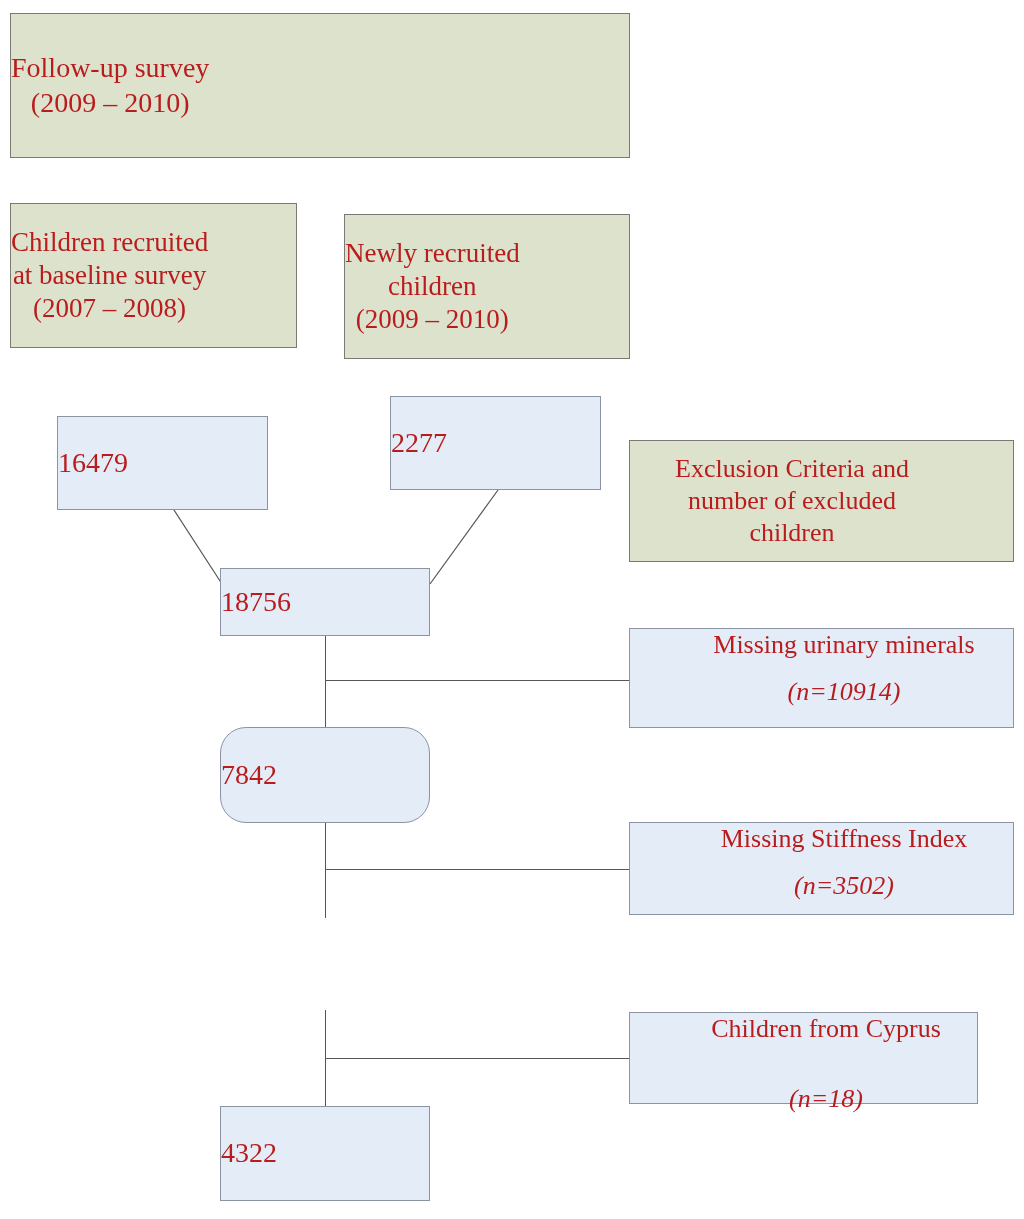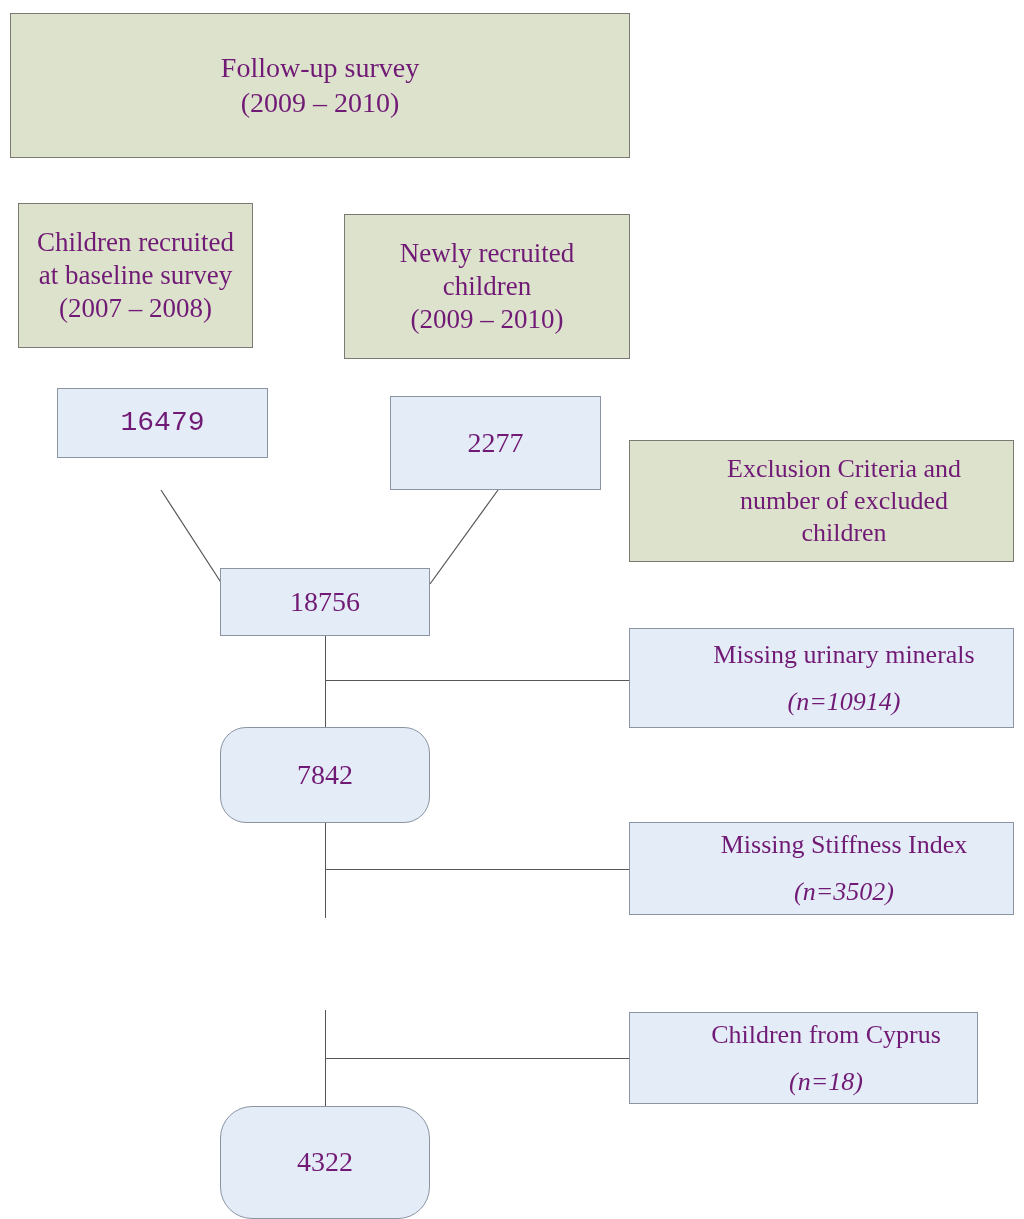--- a/index.html
+++ b/index.html
@@ -13,24 +13,24 @@
     height: 1219px;
     background: #ffffff;
     overflow: hidden;
     font-family: "Liberation Serif", "DejaVu Serif", serif;
   }
   .box {
     position: absolute;
     box-sizing: border-box;
     display: flex;
     align-items: center;
-    justify-content: center;
+    justify-content: flex-start;
     text-align: center;
     border: 1px solid #808080;
-    color: #701a75;
+    color: #b91c1c;
     line-height: 1.22;
     white-space: pre-line;
   }
   .box.green {
     background: #dde2cd;
     border-color: #7a7a72;
   }
   .box.blue {
     background: #e4ecf7;
     border-color: #8a94a3;
@@ -65,21 +65,21 @@
 </head>
 <body>
 
 <div id="canvas">
 
   <div class="box green t-28" style="left:10px; top:13px; width:620px; height:145px;">
     <span>Follow-up survey
 (2009 – 2010)</span>
   </div>
 
-  <div class="box green t-27" style="left:10px; top:203px; width:235px; height:145px;margin-left:8px;">
+  <div class="box green t-27" style="left:10px; top:203px; width:287px; height:145px;">
     <span>Children recruited
 at baseline survey
 (2007 – 2008)</span>
   </div>
 
   <div class="box green t-27" style="left:344px; top:214px; width:286px; height:145px;">
     <span>Newly recruited
 children
 (2009 – 2010)</span>
   </div>
@@ -88,21 +88,21 @@
     <span>Exclusion Criteria and
 number of excluded
 children</span>
   </div>
 
   <svg class="diag" style="left:0px; top:0px; width:1024px; height:1219px;">
     <line x1="161" y1="490" x2="222" y2="584"></line>
     <line x1="498" y1="490" x2="430" y2="584"></line>
   </svg>
 
-  <div class="box blue t-28" style="left:57px; top:388px; width:211px; height:70px;font-family:Liberation Mono, monospace;">
+  <div class="box blue t-28" style="left:57px; top:416px; width:211px; height:94px;">
     <span>16479</span>
   </div>
 
   <div class="box blue t-28" style="left:390px; top:396px; width:211px; height:94px;">
     <span>2277</span>
   </div>
 
   <div class="conn v" style="left:325px; top:632px; width:1px; height:95px;"></div>
   <div class="conn h" style="left:325px; top:680px; width:305px; height:1px;"></div>
 
@@ -114,32 +114,32 @@
   <div class="conn h" style="left:325px; top:869px; width:305px; height:1px;"></div>
 
   <div class="box blue t-28" style="left:220px; top:727px; width:210px; height:96px;border-radius:26px;">
     <span>7842</span>
   </div>
 
   <div class="conn v" style="left:325px; top:1010px; width:1px; height:96px;"></div>
   <div class="conn h" style="left:325px; top:1058px; width:305px; height:1px;"></div>
 
 
-  <div class="box blue t-28" style="left:220px; top:1106px; width:210px; height:113px;border-radius:32px;">
+  <div class="box blue t-28" style="left:220px; top:1106px; width:210px; height:95px;">
     <span>4322</span>
   </div>
 
   <div class="box blue t-26" style="left:629px; top:628px; width:385px; height:100px; flex-direction:column;">
     <span class="excl-title">Missing urinary minerals</span>
     <span class="excl-n">(n=10914)</span>
   </div>
 
   <div class="box blue t-26" style="left:629px; top:822px; width:385px; height:93px; flex-direction:column;">
     <span class="excl-title">Missing Stiffness Index</span>
     <span class="excl-n">(n=3502)</span>
   </div>
 
-  <div class="box blue t-26" style="left:629px; top:1012px; width:349px; height:92px; flex-direction:column;">
+  <div class="box blue t-26" style="left:629px; top:1012px; width:349px; height:92px; flex-direction:column;gap:23px;">
     <span class="excl-title">Children from Cyprus</span>
     <span class="excl-n">(n=18)</span>
   </div>
 
 </div>
 
 </body></html>

